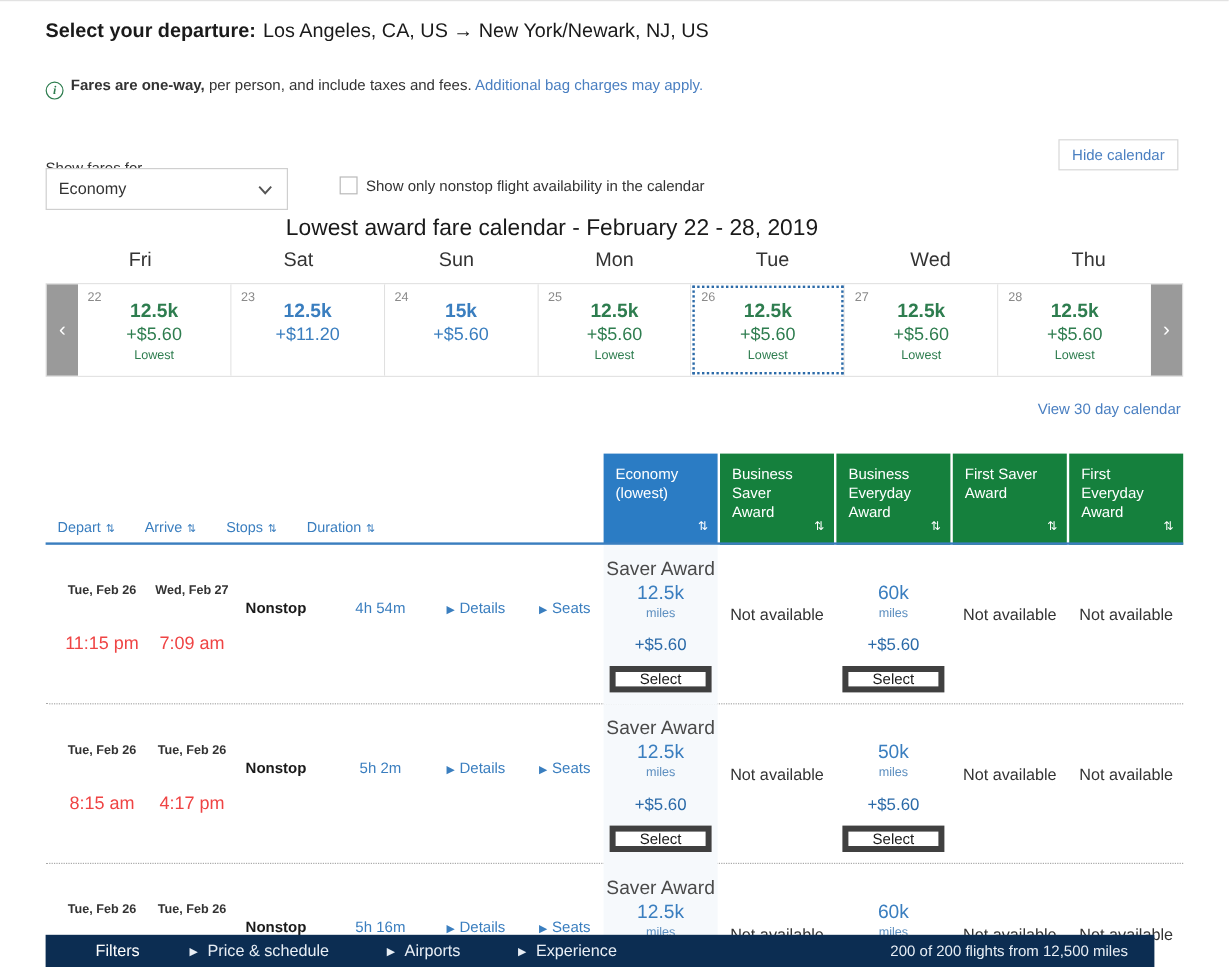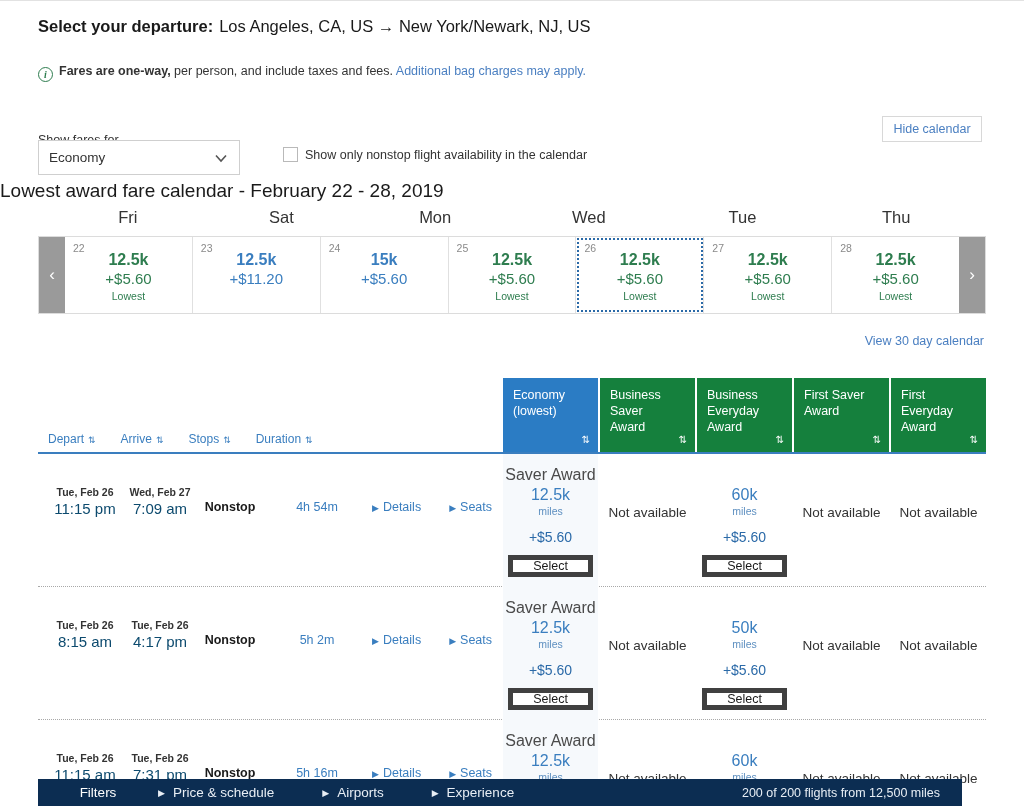--- a/index.html
+++ b/index.html
@@ -46,21 +46,21 @@
 
   .hide-cal {
     position:absolute; right:42px; top:116px; width:100px; height:26px;
     border:1px solid #d8d8d8; background:#fff; color:#4a7fc1; font-size:12.5px;
     font-family:"Liberation Sans", sans-serif; cursor:pointer;
     display:flex; align-items:center; justify-content:center;
   }
 
   
   .cal-title {
-    position:absolute; left:0; top:180px; width:920px; 
+    position:absolute; left:0; top:180px; width:920px; text-align:center;
     font-size:19px; color:#1a1a1a;
   }
   .cal-wrap { position:absolute; left:38px; top:208px; width:948px; }
   .cal-dows { display:flex; padding:0 13px; }
   .cal-dow { flex:1; text-align:center; font-size:16.5px; color:#333; padding-bottom:9px; }
   .cal-strip { display:flex; height:78px; border:1px solid #dcdcdc; }
   .cal-nav {
     width:26px; background:#9a9a9a; color:#fff; display:flex;
     align-items:center; justify-content:center; font-size:17px; cursor:pointer; flex:none;
   }
@@ -96,21 +96,21 @@
   .fare-h:last-child { margin-right:0; }
   .fare-h.active { background:#2b7cc4; }
   .fare-h .sortar { position:absolute; right:9px; bottom:7px; font-size:10px; letter-spacing:-1px; }
 
   .frow { position:relative; height:133px; border-bottom:1px dotted #a8a8a8; }
   .frow:last-child { border-bottom:none; }
   .f-left { position:absolute; left:10px; top:31px; display:flex; align-items:flex-start; font-size:14px;text-align:center; }
   .f-col-dep { width:74px; }
   .f-col-arr { width:76px; }
   .f-date { font-size:10.5px; font-weight:bold; color:#333; line-height:1.35; }
-  .f-time { font-size:15px; color:#0c4a6e; line-height:1.3; }
+  .f-time { font-size:15px; color:#ef4444; line-height:1.3;margin-top:28px; }
   .f-stops { width:64px; font-size:12.5px; font-weight:bold; color:#1a1a1a; margin-top:15px; }
   .f-dur { width:110px; font-size:12.5px; color:#3a7ebf; margin-top:15px; }
   .f-link { font-size:12.5px; color:#3a7ebf; margin-top:15px; margin-right:28px; cursor:pointer; white-space:nowrap; }
   .tri { font-size:9px; margin-right:4px; }
 
   .f-cells { position:absolute; right:0; top:0; display:flex; height:133px; }
   .f-cell {
     width:95px; margin-right:2px; text-align:center; padding-top:12px; position:relative;
   }
   .f-cell:last-child { margin-right:0; }
@@ -165,23 +165,24 @@
   </label>
 
   <button class="hide-cal">Hide calendar</button>
 
   <div class="cal-title">Lowest award fare calendar - February 22 - 28, 2019</div>
 
   <div class="cal-wrap">
     <div class="cal-dows" id="cal-dows">
         <div class="cal-dow">Fri</div>
         <div class="cal-dow">Sat</div>
+        <div class="cal-dow">Sun</div>
         <div class="cal-dow">Mon</div>
+        <div class="cal-dow">Tue</div>
         <div class="cal-dow">Wed</div>
-        <div class="cal-dow">Tue</div>
         <div class="cal-dow">Thu</div>
       </div>
     <div class="cal-strip">
       <div class="cal-nav">‹</div>
       <div style="display:flex;flex:1;" id="cal-cells">
           <div class="cal-cell">
             <span class="cal-daynum">22</span>
             <span class="cal-miles g">12.5k</span>
             <span class="cal-price g">+$5.60</span>
             <span class="cal-lowest g">Lowest</span>

